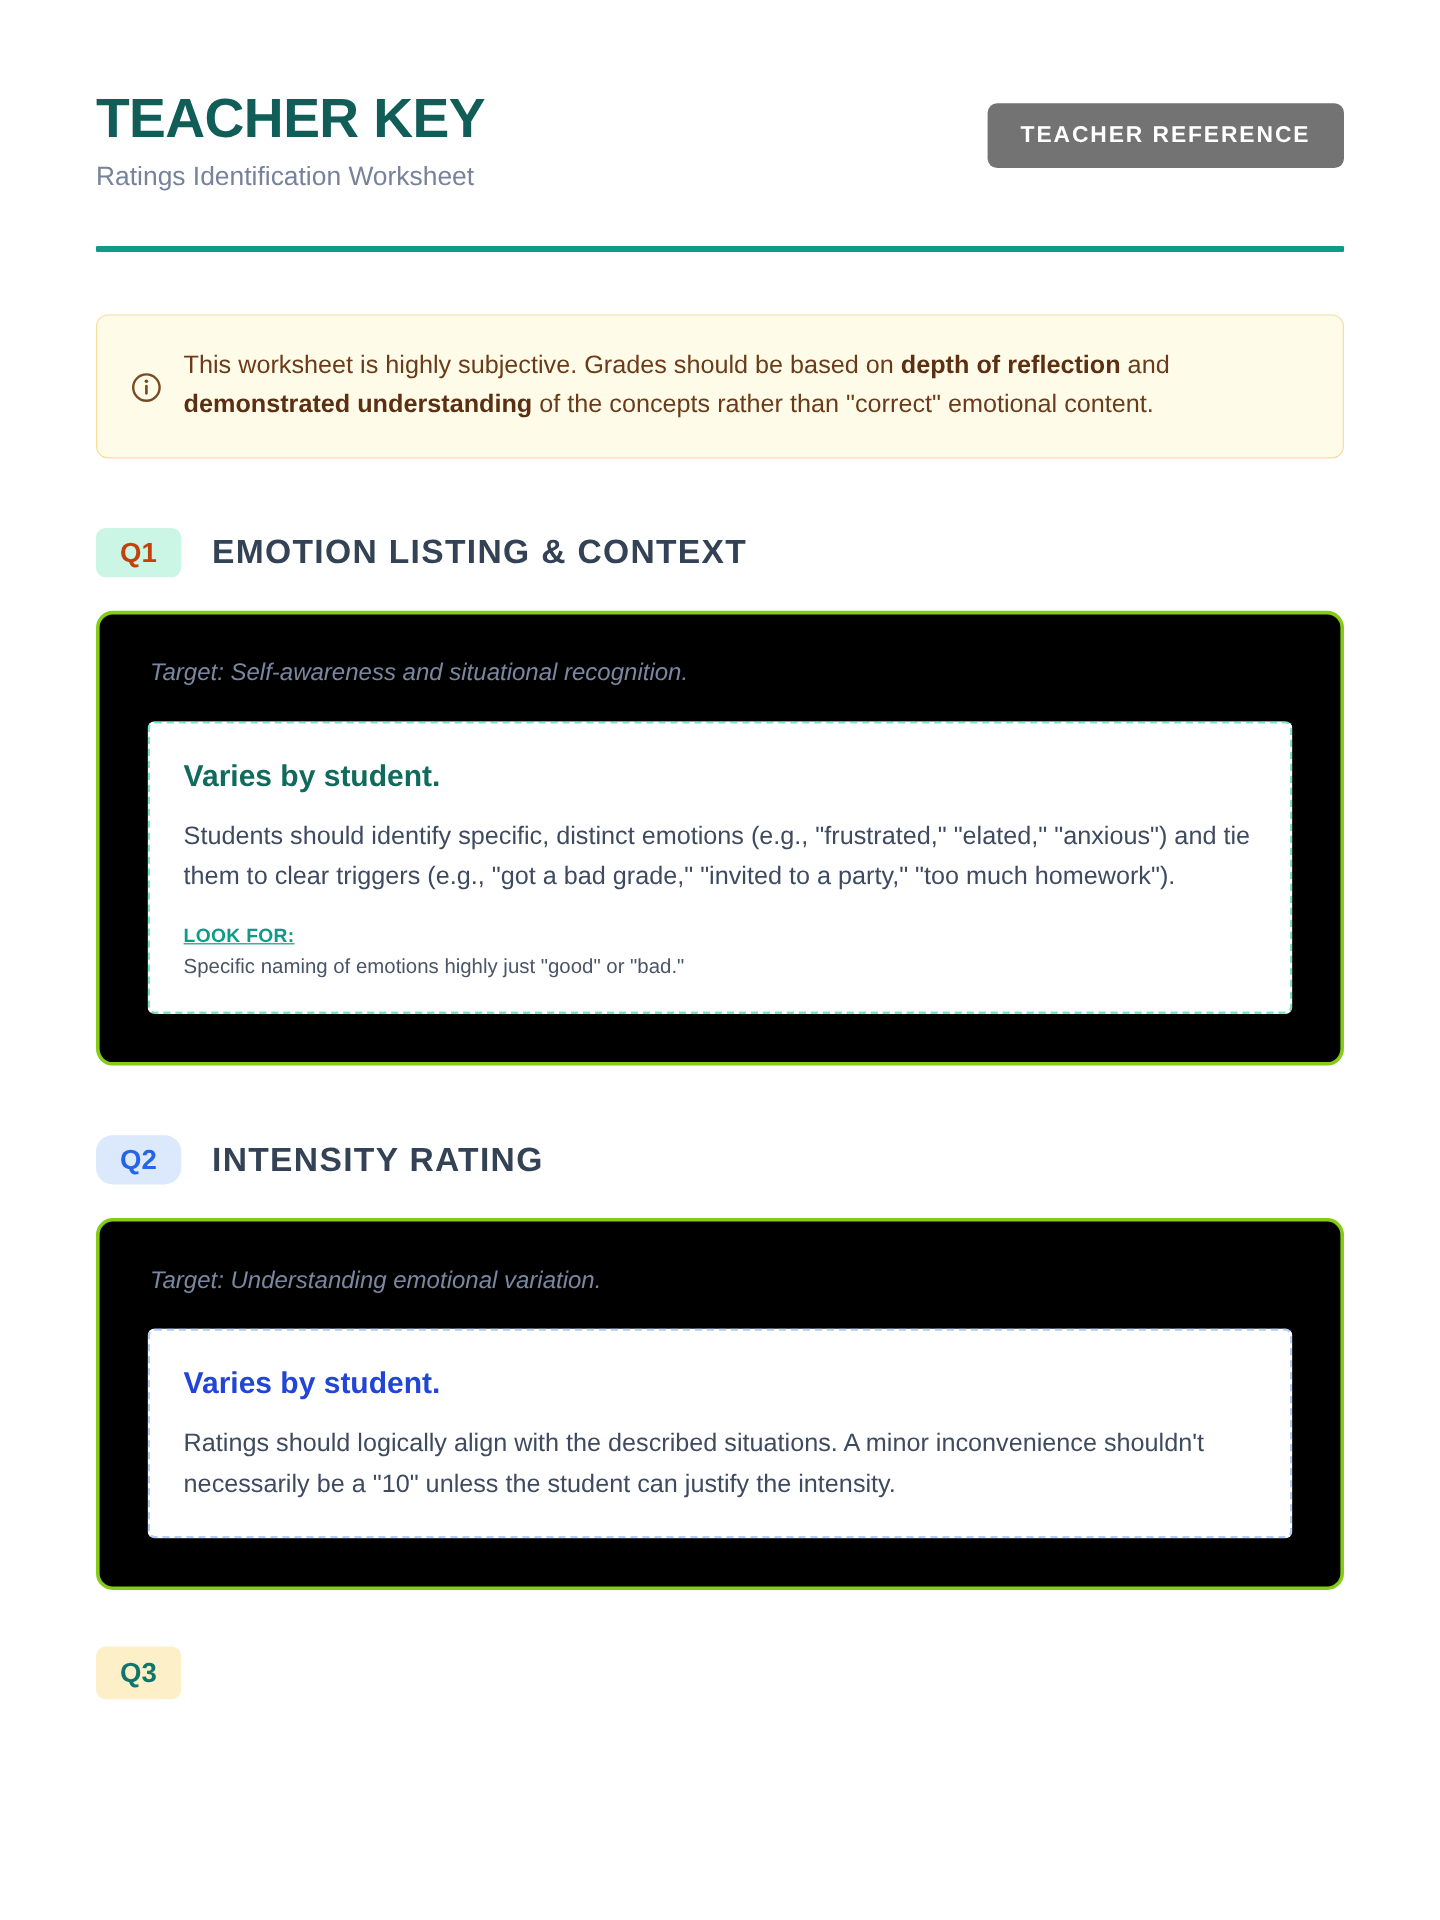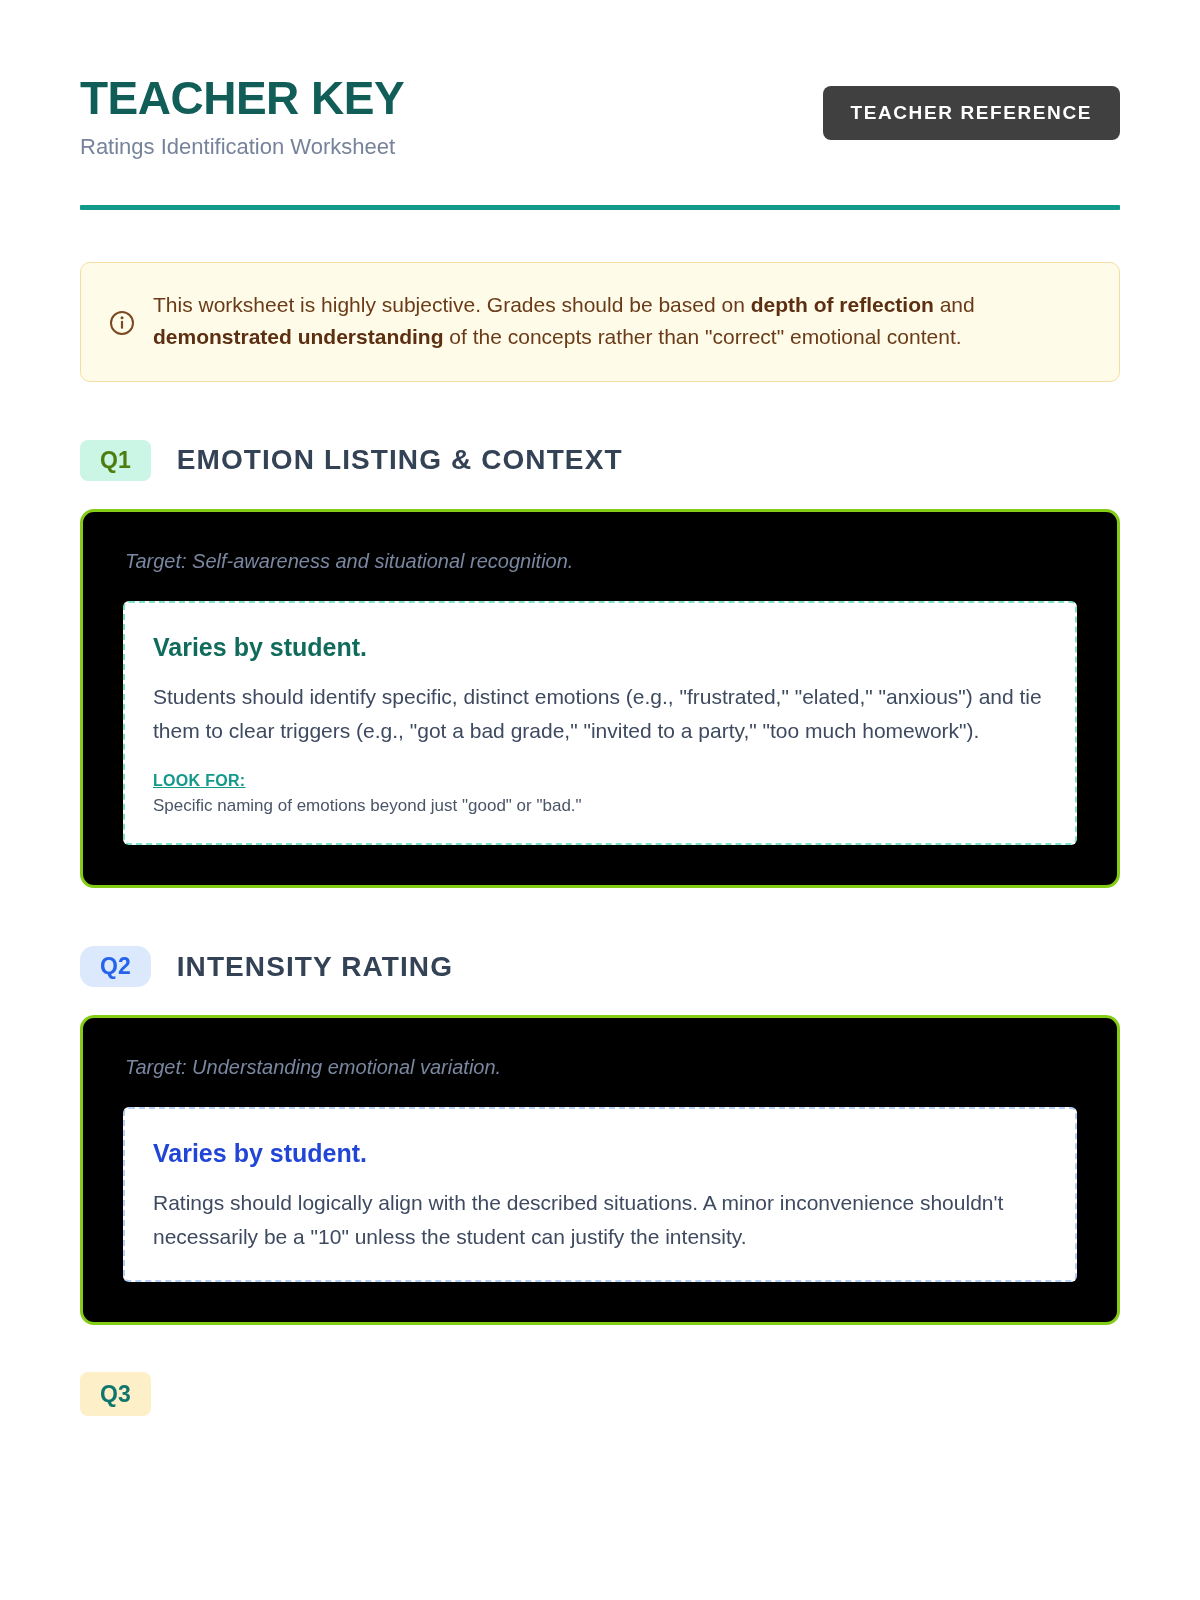--- a/index.html
+++ b/index.html
@@ -39,21 +39,21 @@
     margin: 0;
   }
   .doc-subtitle {
     font-size: 22px;
     color: #76839A;
     margin: 12px 0 0 0;
     line-height: 1.2;
   }
   .teacher-badge {
     margin-top: 14px;
-    background: #404040;
+    background: #737373;
     color: #ffffff;
     font-size: 19px;
     font-weight: bold;
     letter-spacing: 1.6px;
     padding: 16px 28px;
     border-radius: 8px;
     white-space: nowrap;
   }
   .rule {
     margin-top: 44px;
@@ -93,21 +93,21 @@
     align-items: center;
     gap: 26px;
   }
   .qbadge {
     font-size: 23px;
     font-weight: bold;
     padding: 9px 20px;
     border-radius: 8px;
     line-height: 1;
   }
-  .qbadge.teal { background: #CBF5E4; color: #4d7c0f; }
+  .qbadge.teal { background: #CBF5E4; color: #c2410c; }
   .qbadge.blue { background: #DCE8FB; color: #2563EB; border-radius: 14px; }
   .qbadge.amber { background: #FDEFC7; color: #0f766e; }
   .qtitle {
     font-size: 28px;
     font-weight: bold;
     letter-spacing: 1.1px;
     color: #344256;
   }
 
   .qcard {
@@ -193,21 +193,21 @@
       <span class="qbadge teal">Q1</span>
       <span class="qtitle">EMOTION LISTING &amp; CONTEXT</span>
     </div>
     <div class="qcard">
       <p class="target">Target: Self-awareness and situational recognition.</p>
       <div class="answer-box teal">
         <div class="answer-title teal">Varies by student.</div>
         <p class="answer-body">Students should identify specific, distinct emotions (e.g., "frustrated," "elated," "anxious") and tie them to clear triggers (e.g., "got a bad grade," "invited to a party," "too much homework").</p>
         <div class="lookfor-wrap">
           <span class="lookfor-label">LOOK FOR:</span>
-          <p class="lookfor-text">Specific naming of emotions beyond just "good" or "bad."</p>
+          <p class="lookfor-text">Specific naming of emotions highly just "good" or "bad."</p>
         </div>
       </div>
     </div>
   </div>
 
   <div class="qsection">
     <div class="qhead">
       <span class="qbadge blue">Q2</span>
       <span class="qtitle">INTENSITY RATING</span>
     </div>

